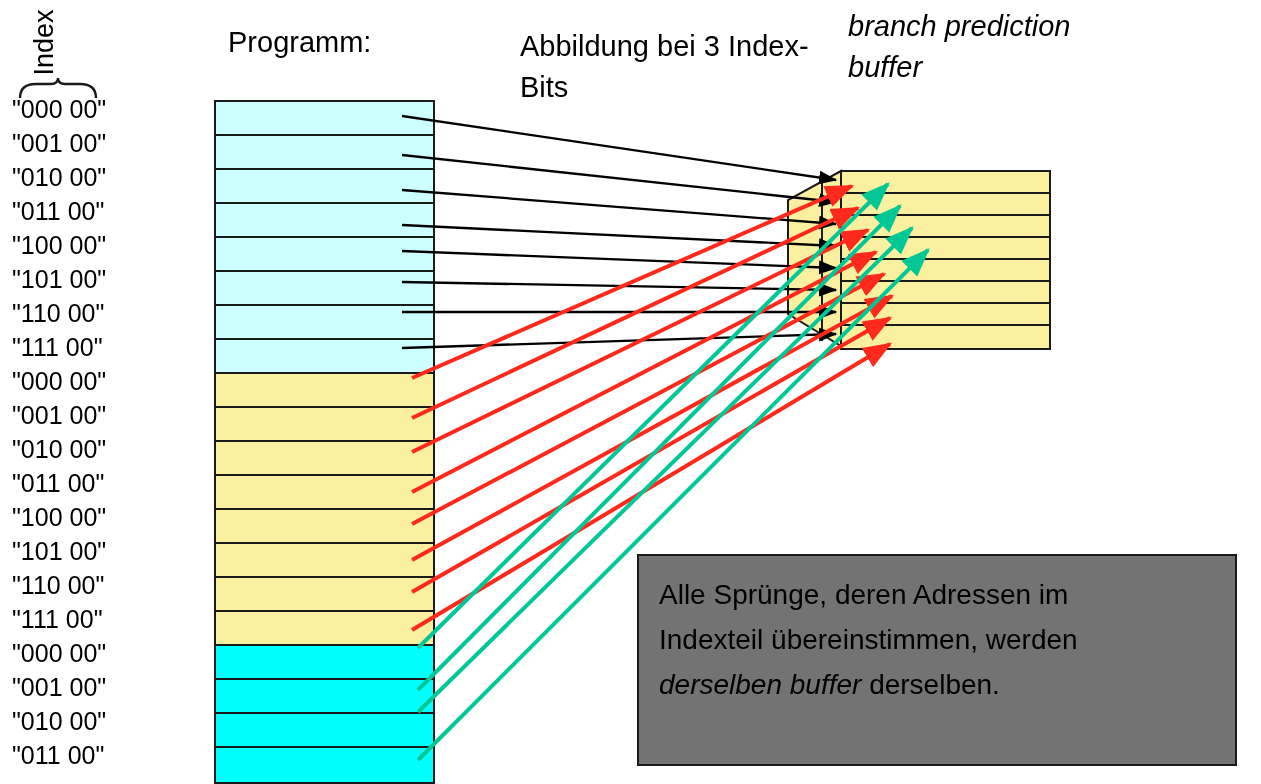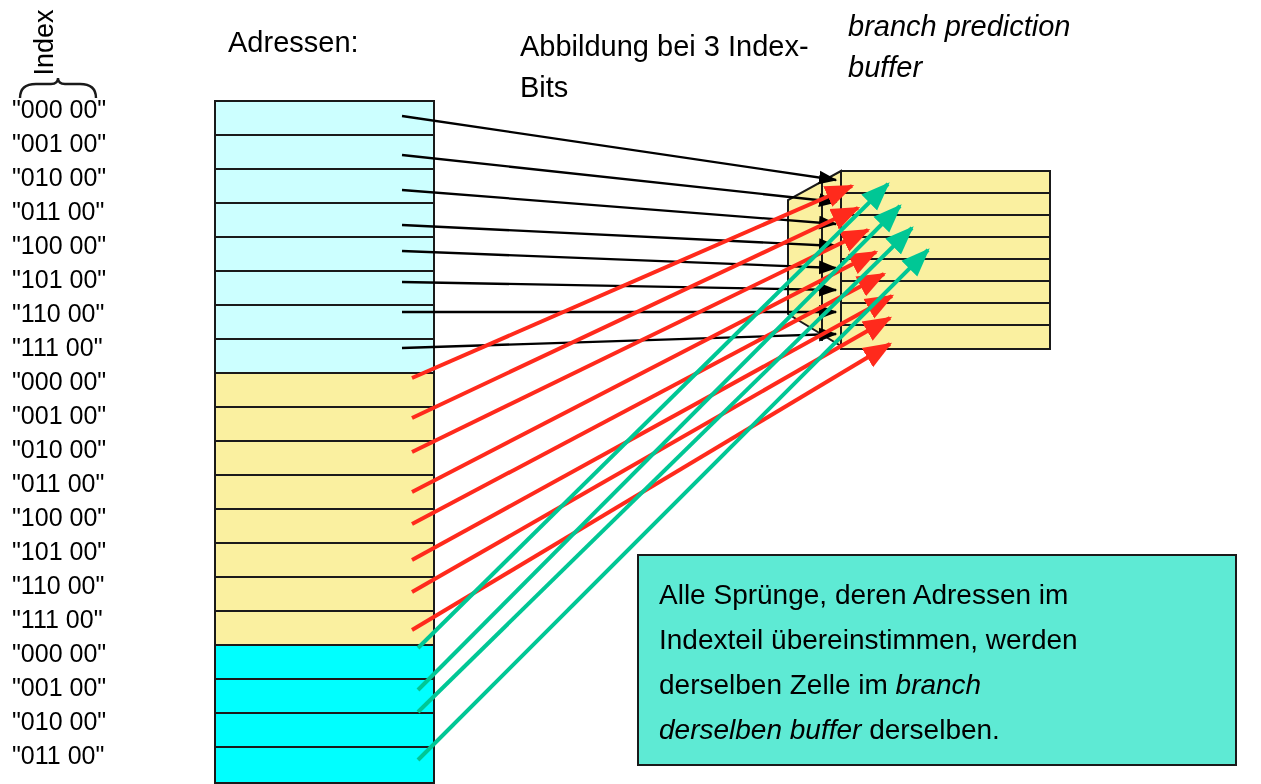--- a/index.html
+++ b/index.html
@@ -48,21 +48,21 @@
   #bpb{
     position:absolute;left:840px;top:170px;width:211px;
     border:2px solid #1a1a1a;box-sizing:border-box;background:#FAF0A0;
   }
   .brow{height:22px;box-sizing:border-box;border-bottom:2px solid #1a1a1a;}
   .brow:last-child{border-bottom:none;}
 
   
   #note{
     position:absolute;left:637px;top:554px;width:600px;height:212px;
-    border:2px solid #1a1a1a;box-sizing:border-box;background:#5eead4;
+    border:2px solid #1a1a1a;box-sizing:border-box;background:#737373;
     padding:16px 20px;
   }
   #note p{margin:0;font-size:28px;line-height:45px;}
   #note i{font-style:italic;}
 
   
   #overlay{position:absolute;left:0;top:0;width:1261px;height:784px;
            pointer-events:none;}
 </style>
 </head>
@@ -93,21 +93,21 @@
     <div class="addr">"100 00"</div>
     <div class="addr">"101 00"</div>
     <div class="addr">"110 00"</div>
     <div class="addr">"111 00"</div>
     <div class="addr">"000 00"</div>
     <div class="addr">"001 00"</div>
     <div class="addr">"010 00"</div>
     <div class="addr">"011 00"</div>
   </div>
 
-  <div id="program-title">Adressen:</div>
+  <div id="program-title">Programm:</div>
   <div id="mapping-title">Abbildung bei 3 Index-Bits</div>
   <div id="buffer-title">branch prediction buffer</div>
 
   <div id="program-col">
     <div class="prow" style="background:#CCFFFF"></div>
     <div class="prow" style="background:#CCFFFF"></div>
     <div class="prow" style="background:#CCFFFF"></div>
     <div class="prow" style="background:#CCFFFF"></div>
     <div class="prow" style="background:#CCFFFF"></div>
     <div class="prow" style="background:#CCFFFF"></div>
@@ -181,17 +181,16 @@
       <line x1="418" y1="648" x2="888" y2="184"></line>
       <line x1="418" y1="690" x2="900" y2="206"></line>
       <line x1="418" y1="712" x2="912" y2="228"></line>
       <line x1="418" y1="760" x2="928" y2="250"></line>
     </g>
   </svg>
 
   <div id="note">
     <p>Alle Sprünge, deren Adressen im</p>
     <p>Indexteil übereinstimmen, werden</p>
-    <p><span>derselben Zelle im </span><i>branch</i></p>
     <p><i>derselben buffer</i><span> derselben.</span></p>
   </div>
 
 </div>
 
 </body></html>

